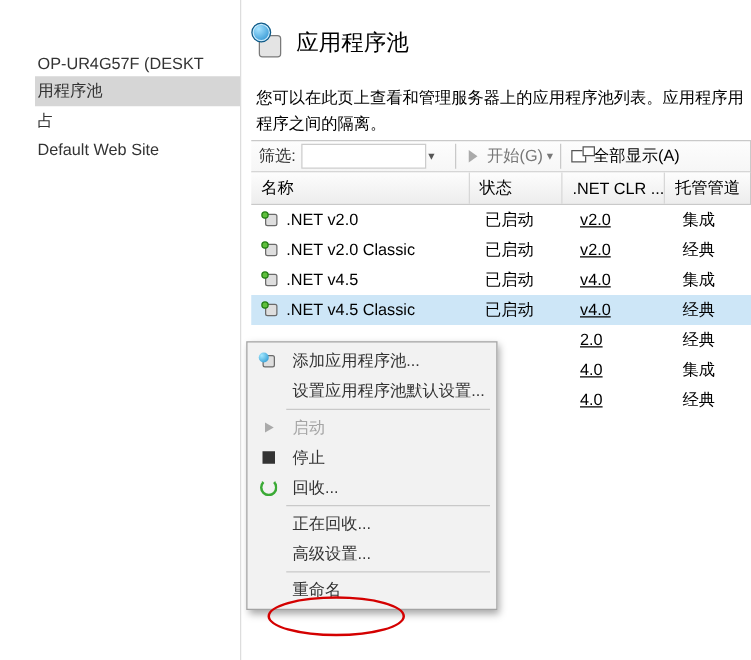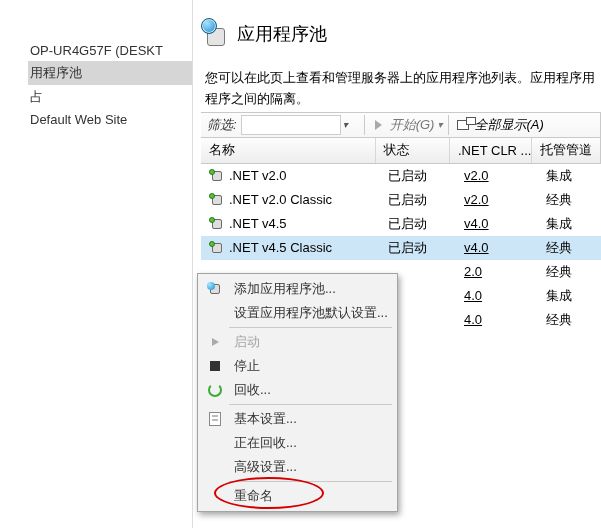--- a/index.html
+++ b/index.html
@@ -39,21 +39,20 @@
       font-size:13px; color:#000;
       margin:14px 4px 2px 4px;
       line-height:1.6;
     }
     .toolbar {
       display:flex; align-items:center; height:26px;
       border:1px solid #c9c9c9; border-left:none;
       margin-top:0; font-size:13px;
       background:linear-gradient(#fdfdfd,#f6f6f6);
       padding:0 6px;
-      font-style:italic;
     }
     .tb-label { margin-right:4px; }
     .filter-box {
       width:100px; height:20px;
       border:1px solid #ccc; background:#fff;
       margin-right:2px;
     }
     .dd-arrow { font-size:10px; margin-right:10px; color:#555;}
     .tb-sep { width:1px; height:20px; background:#c9c9c9; margin:0 6px; }
     .tb-btn { display:flex; align-items:center; color:#787878; }
@@ -346,26 +345,20 @@
     <span class="ctx-lbl">停止</span>
   </div>
   <div class="ctx-row">
     <div class="ctx-ico">
         <div class="refresh-ico"></div>
       </div>
     <span class="ctx-lbl">回收...</span>
   </div>
   <div class="ctx-sep"></div>
   <div class="ctx-row">
-    <div class="ctx-ico">
-        <div class="basic-ico"></div>
-      </div>
-    <span class="ctx-lbl">基本设置...</span>
-  </div>
-  <div class="ctx-row">
     <div class="ctx-ico"></div>
     <span class="ctx-lbl">正在回收...</span>
   </div>
   <div class="ctx-row">
     <div class="ctx-ico"></div>
     <span class="ctx-lbl">高级设置...</span>
   </div>
   <div class="ctx-sep"></div>
   <div class="ctx-row">
     <div class="ctx-ico"></div>

